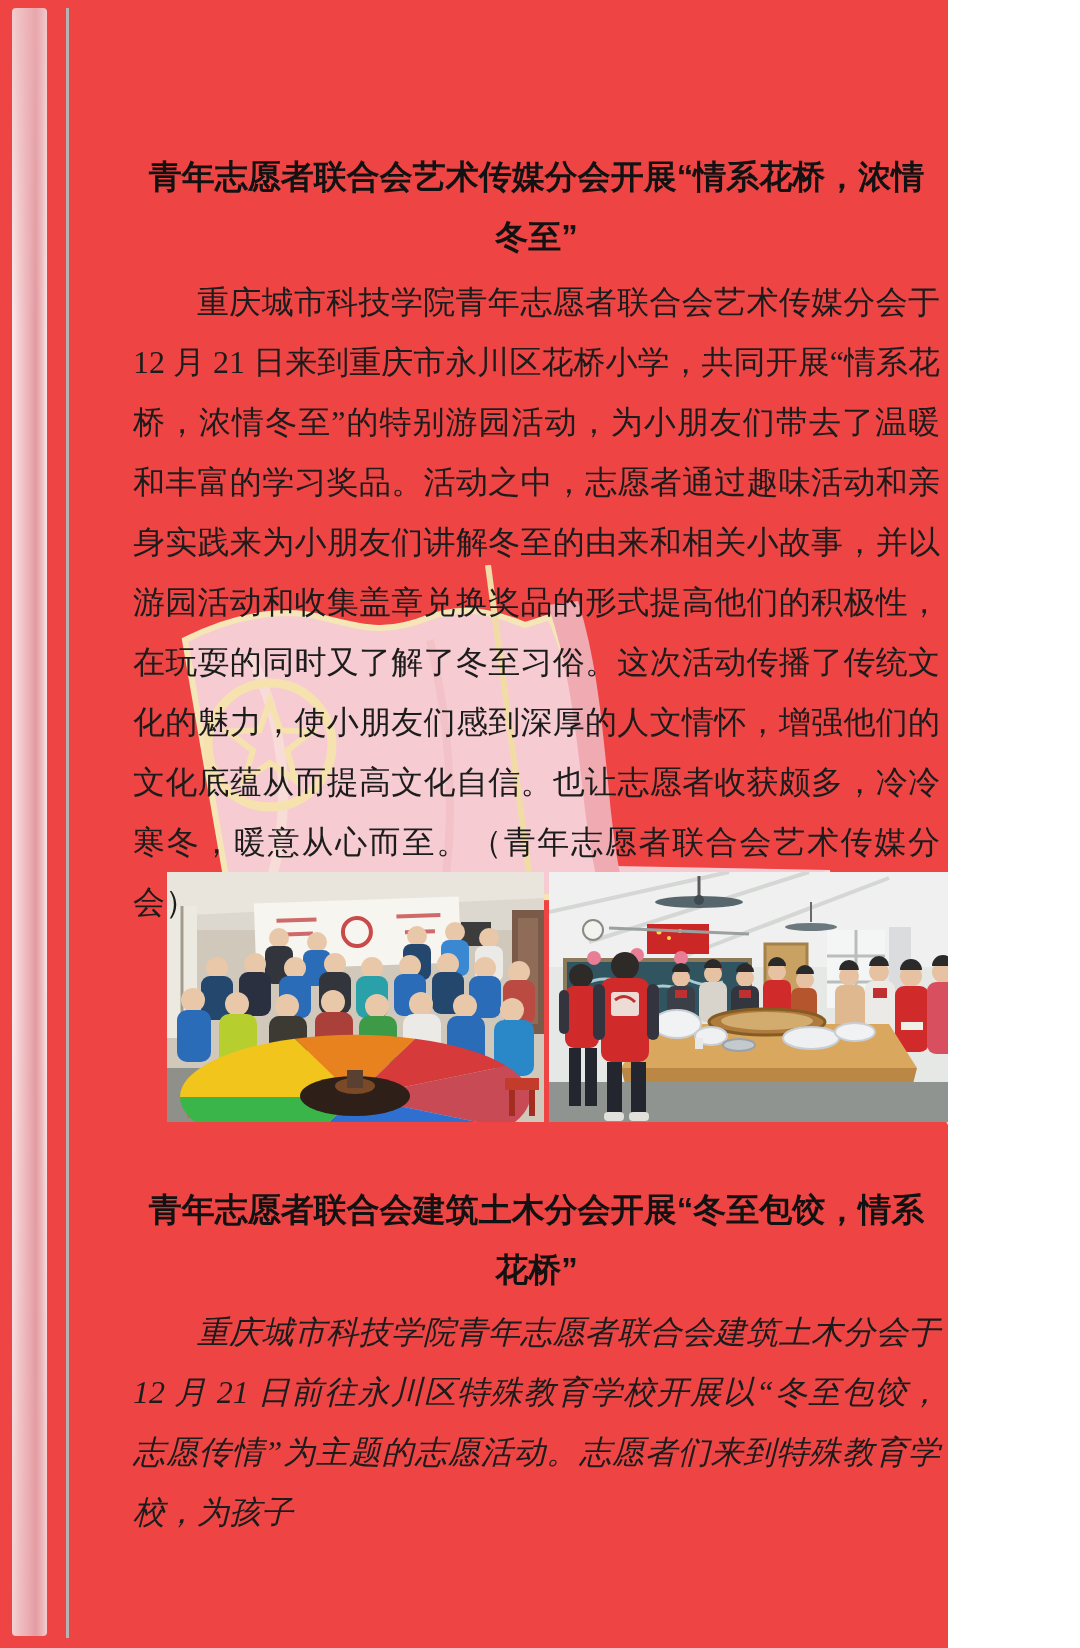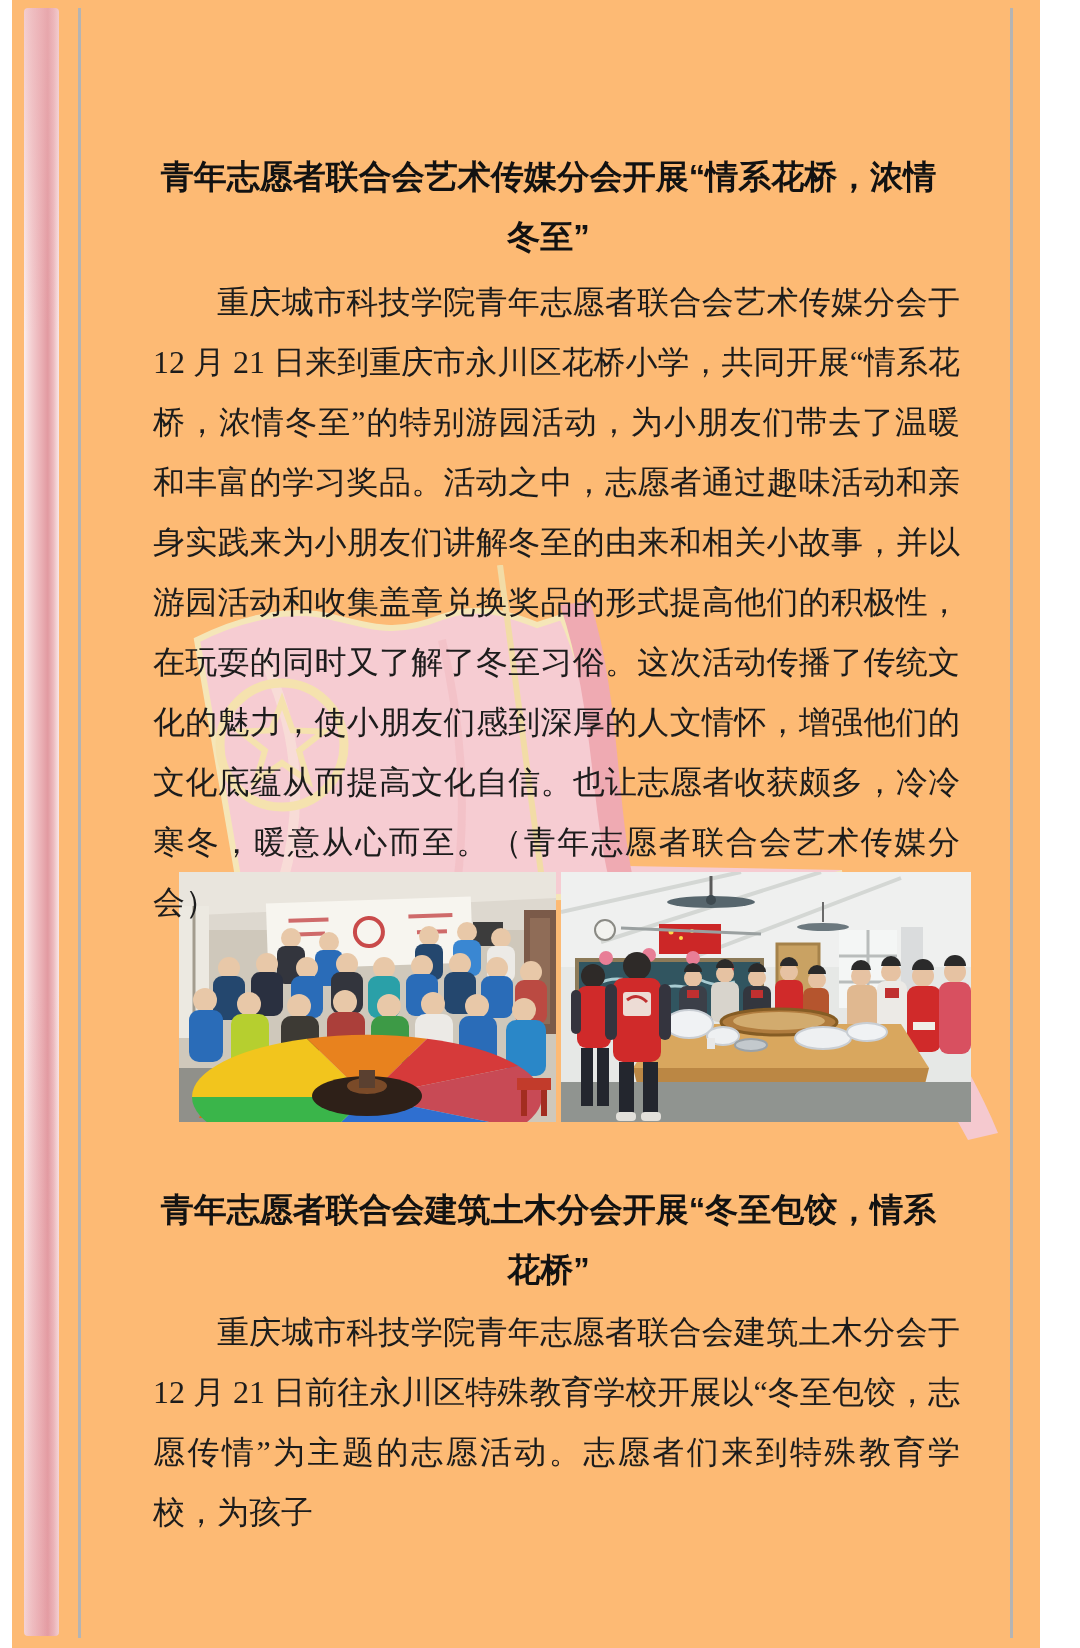--- a/index.html
+++ b/index.html
@@ -1,18 +1,18 @@
 <!DOCTYPE html>
 <html><head>
 <meta charset="utf-8">
 <style>
   html,body{margin:0;padding:0;background:#ffffff;}
   .page{
-    position:relative;width:1028px;height:1648px;background:#fdba74;
-    overflow:hidden;font-family:"Liberation Serif","DejaVu Serif",serif;color:#1c1c1c;margin-left:12px;
+    position:relative;width:948px;height:1648px;background:#ef4444;
+    overflow:hidden;font-family:"Liberation Serif","DejaVu Serif",serif;color:#1c1c1c;
   }
   
   .bar{position:absolute;top:8px;height:1628px;border-radius:4px;}
   .bar-left{
     left:12px;width:35px;
     background-image:
       linear-gradient(180deg, rgba(236,178,182,0.55) 0%, rgba(255,255,255,0) 20%, rgba(255,255,255,0) 60%, rgba(231,160,166,0.35) 100%),
       linear-gradient(90deg,#fbeded 0%,#f3cdd0 22%,#ecb4b9 45%,#e29aa1 68%,#edbcc0 85%,#f9e8e8 100%);
   }
   .bar-right{
@@ -30,25 +30,25 @@
 
   
   .content{position:absolute;left:133px;top:0;width:807px;z-index:3;}
   .doc-title{
     position:absolute;left:0;width:807px;text-align:center;
     font-family:"Liberation Sans","DejaVu Sans",sans-serif;
     font-weight:bold;font-size:33px;line-height:60px;color:#121212;
   }
   .t1{top:147px;} .t2{top:1180px;}
   .para{
-    position:absolute;left:8px;width:807px;
+    position:absolute;left:0;width:807px;
     font-size:32px;line-height:60px;text-align:justify;text-justify:inter-character;
     text-indent:2em;color:#1c1c1c;
   }
-  .p1{top:272px;} .p2{top:1302px;}
+  .p1{top:272px;} .p2{top:1302px;font-style:italic;}
 
   
   .photos{position:absolute;left:167px;top:872px;width:792px;height:250px;z-index:2;display:flex;gap:5px;}
   .photo{margin:0;padding:0;height:250px;overflow:hidden;background:#ddd;}
   .photo svg{display:block;}
   .photo-1{width:377px;}
   .photo-2{width:410px;}
 </style>
 </head>
 <body>

